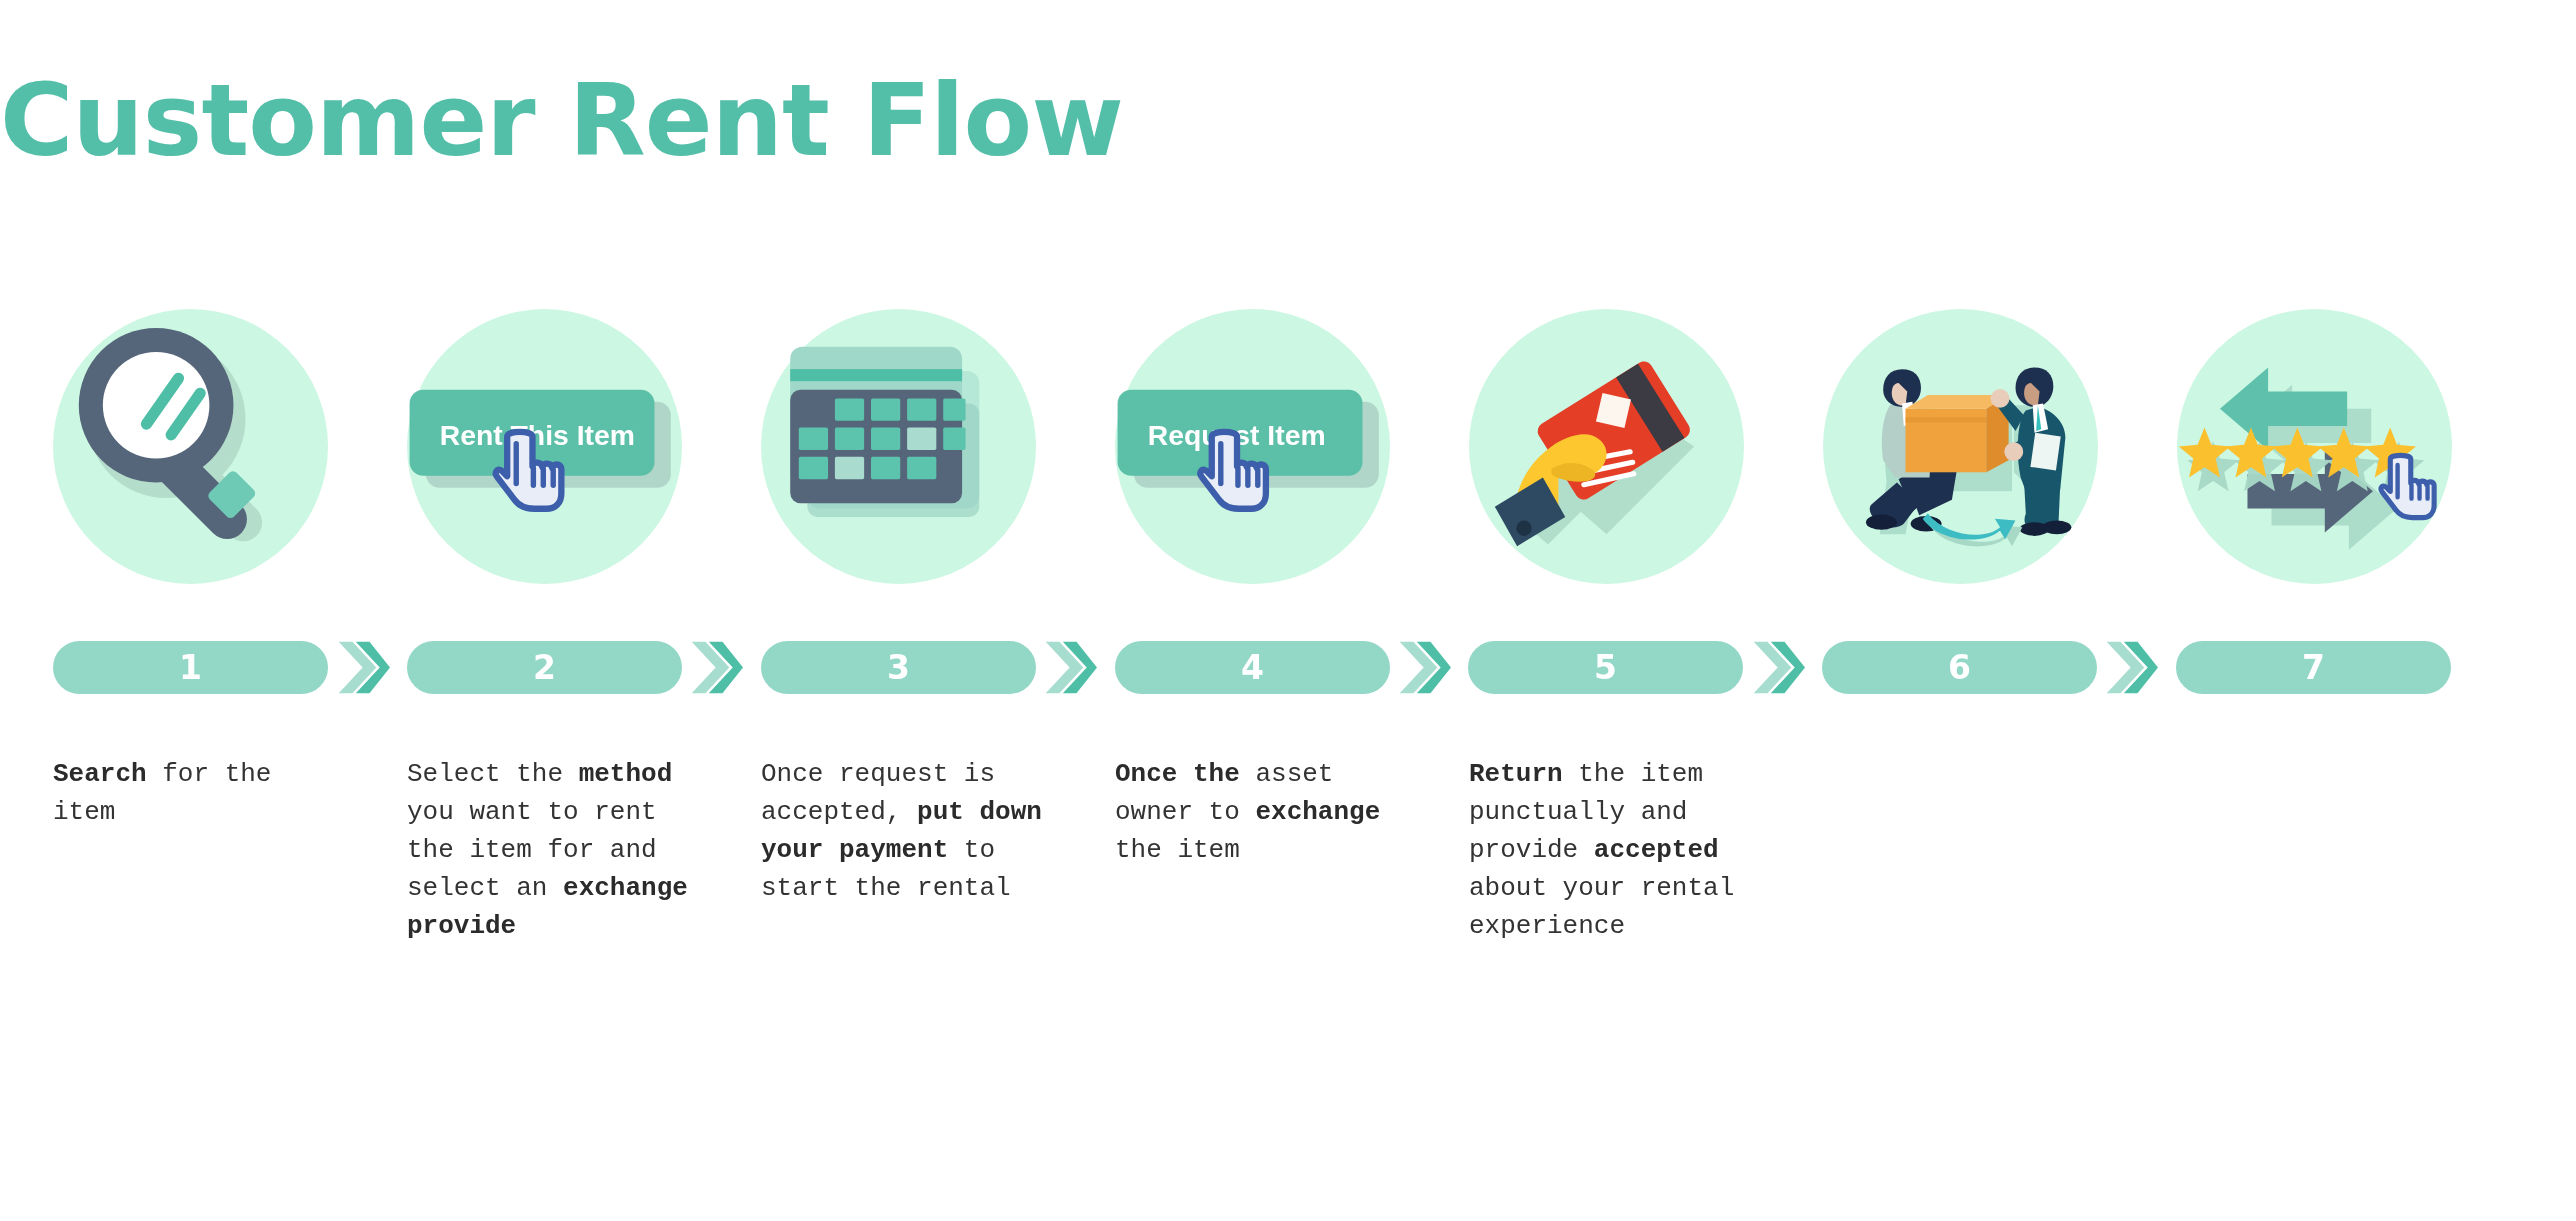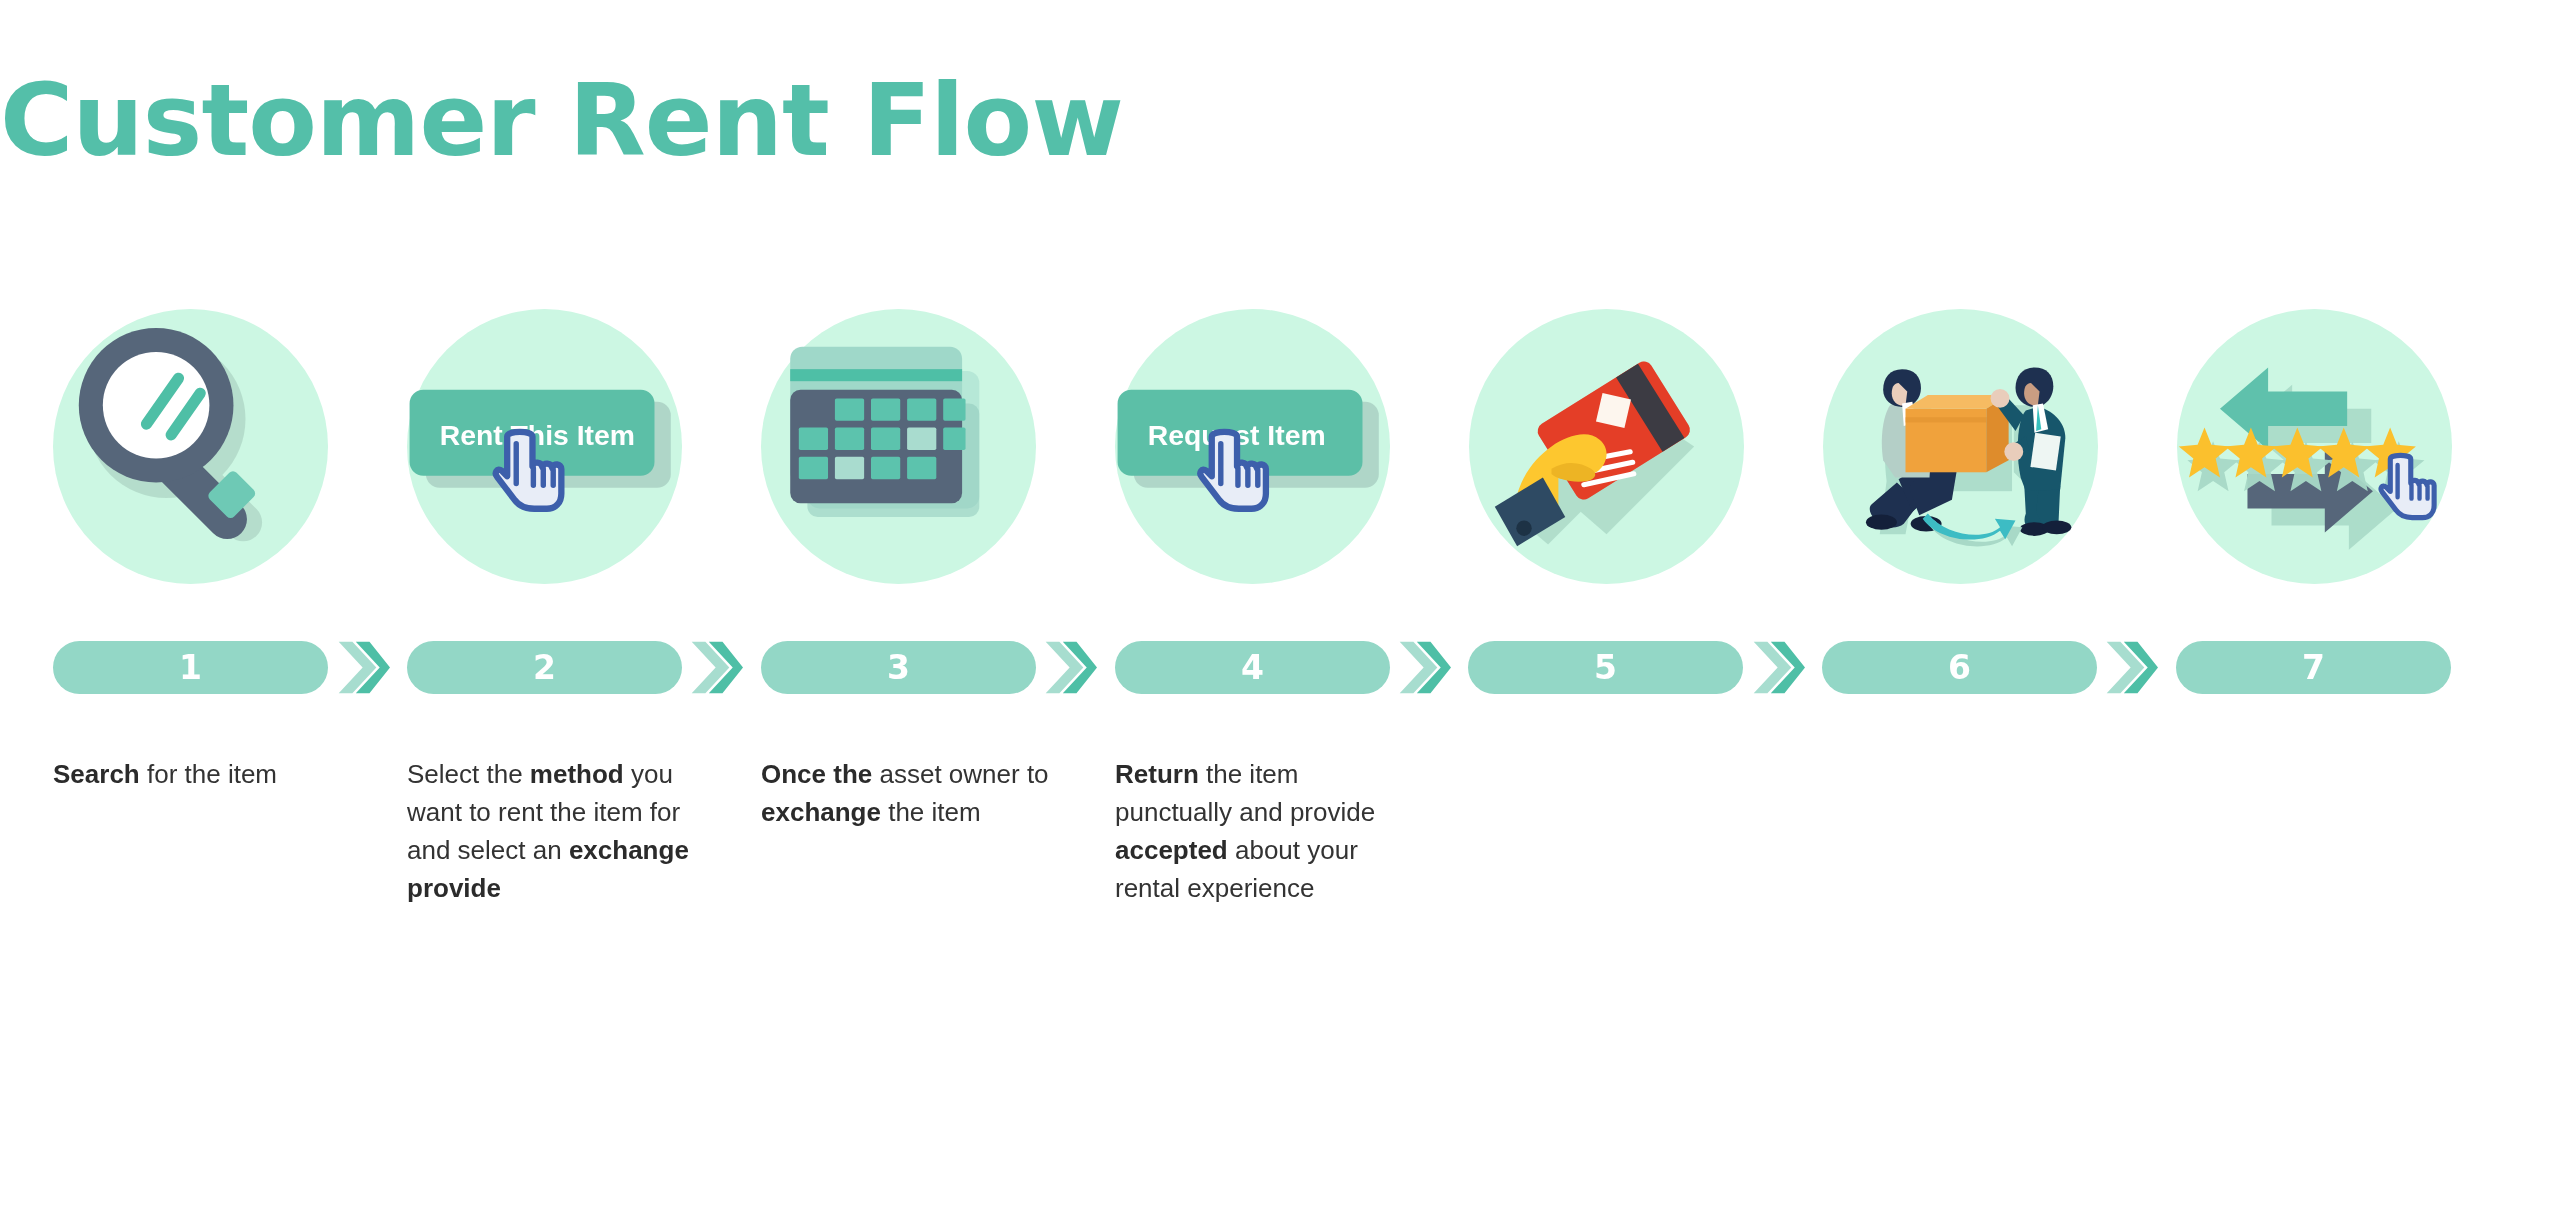--- a/index.html
+++ b/index.html
@@ -74,21 +74,21 @@
 
   
   .captions{
     position:absolute;top:756px;left:53px;width:2473px;
     display:flex;align-items:flex-start;
   }
   .caption{
     width:354px;flex:0 0 354px;
     padding-right:60px;
     box-sizing:border-box;
-    font-family:Liberation Sans, sans-serif;
+    font-family:Liberation Mono, monospace;
     font-size:26px;
     line-height:1.46;
     color:#333333;
     font-weight:normal;
   }
   .caption b{font-weight:bold;color:#2b2b2b;}
 
   
   .btnlabel{
     font-family:"Liberation Sans", sans-serif;
@@ -359,18 +359,19 @@
         <path d="M22 2 L50 32 L22 62 L38 62 L62 32 L38 2 Z" fill="#4ebfa6"></path>
       </svg>
     </div>
 
     <div class="pill" style="left:2176px">7</div>
   </div>
 
   <div class="captions">
     <div class="caption"><b>Search</b><span> for the item</span></div>
     <div class="caption"><span>Select the </span><b>method</b><span> you want to rent the item for and select an </span><b>exchange provide</b></div>
+    <div class="caption"><span>Once request is accepted, </span><b>put down your payment</b><span> to start the rental</span></div>
     <div class="caption"><b>Once the</b><span> asset owner to </span><b>exchange</b><span> the item</span></div>
     <div class="caption"><b>Return</b><span> the item punctually and provide </span><b>accepted</b><span> about your rental experience</span></div>
   </div>
 
 </div>
 
 
 </body></html>

